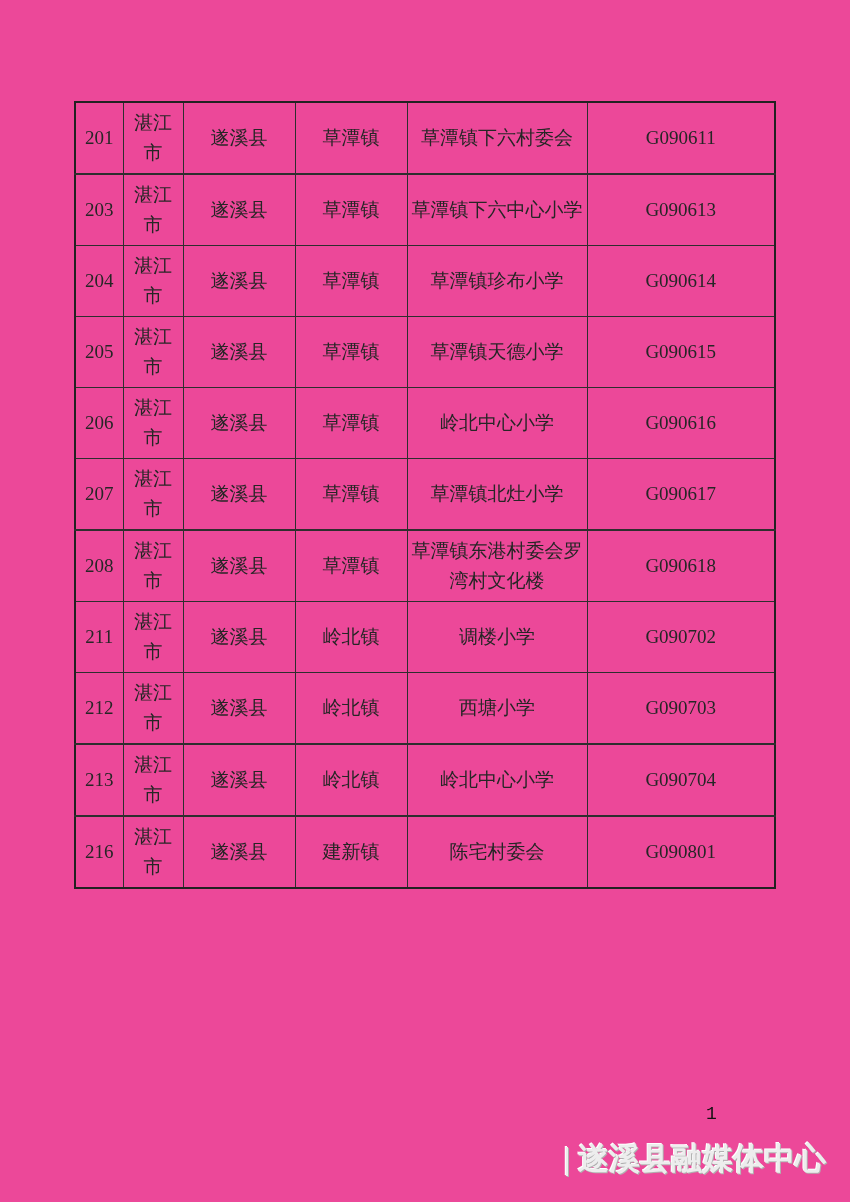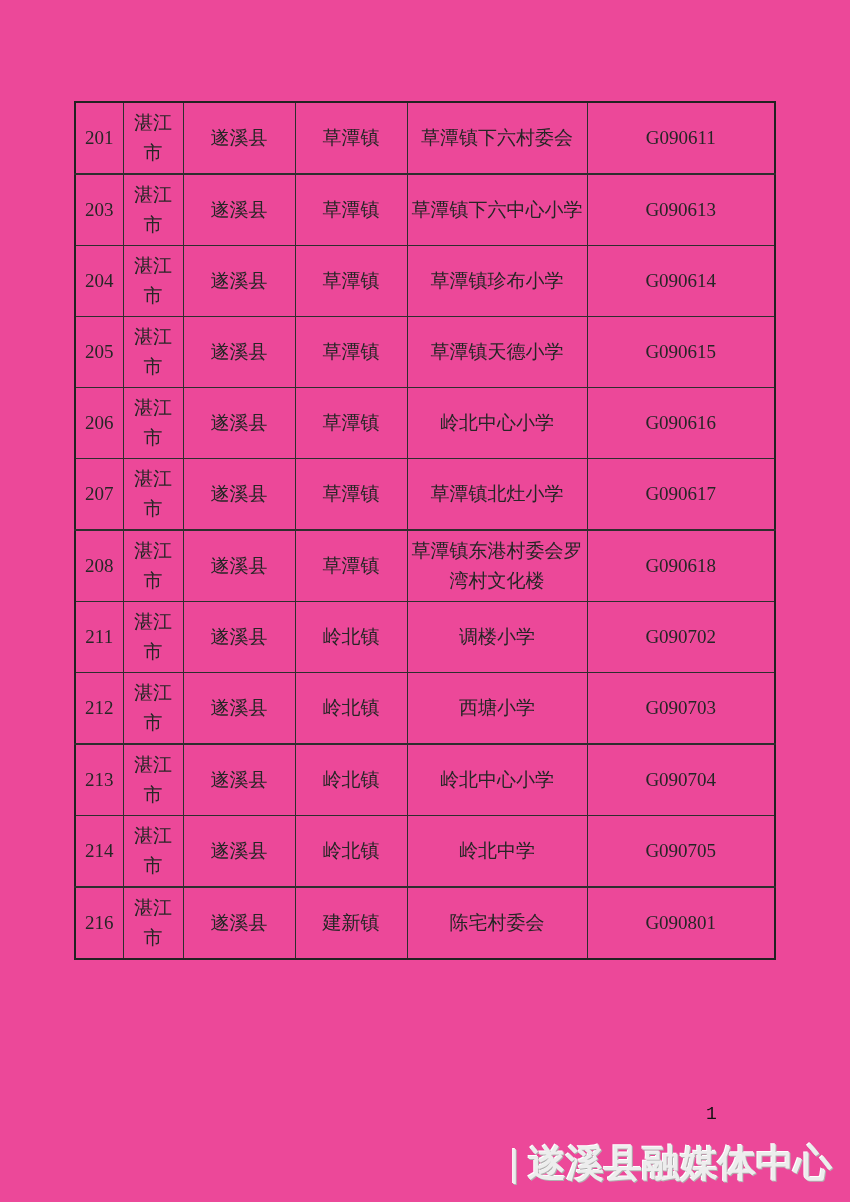--- a/index.html
+++ b/index.html
@@ -33,22 +33,22 @@
   .c-code{font-size:18px;}
   .page-number{
     position:absolute;
     left:706px;top:1104px;
     font-family:"Liberation Mono","DejaVu Sans Mono",monospace;
     font-size:18px;
     color:#111;
   }
   .watermark{
     position:absolute;
-    right:18px;top:1138px;
-    font-size:38px;
+    right:24px;top:1138px;
+    font-size:31px;
     font-weight:bold;
     color:#ededed;
     text-shadow:1px 1px 0 #b0b0b0, -1px -1px 0 #fff;
     white-space:nowrap;
     letter-spacing:0px;
     font-family:"Liberation Serif","DejaVu Serif",serif;
   }
 </style>
 </head>
 <body>
@@ -138,28 +138,20 @@
       <td class="c-code">G090703</td>
     </tr>
         <tr class="thick-top">
       <td class="c-no">213</td>
       <td class="c-city">湛江市</td>
       <td class="c-county">遂溪县</td>
       <td class="c-town">岭北镇</td>
       <td class="c-loc">岭北中心小学</td>
       <td class="c-code">G090704</td>
     </tr>
-        <tr>
-      <td class="c-no">214</td>
-      <td class="c-city">湛江市</td>
-      <td class="c-county">遂溪县</td>
-      <td class="c-town">岭北镇</td>
-      <td class="c-loc">岭北中学</td>
-      <td class="c-code">G090705</td>
-    </tr>
         <tr class="thick-top">
       <td class="c-no">216</td>
       <td class="c-city">湛江市</td>
       <td class="c-county">遂溪县</td>
       <td class="c-town">建新镇</td>
       <td class="c-loc">陈宅村委会</td>
       <td class="c-code">G090801</td>
     </tr>
       </tbody>
   </table>

